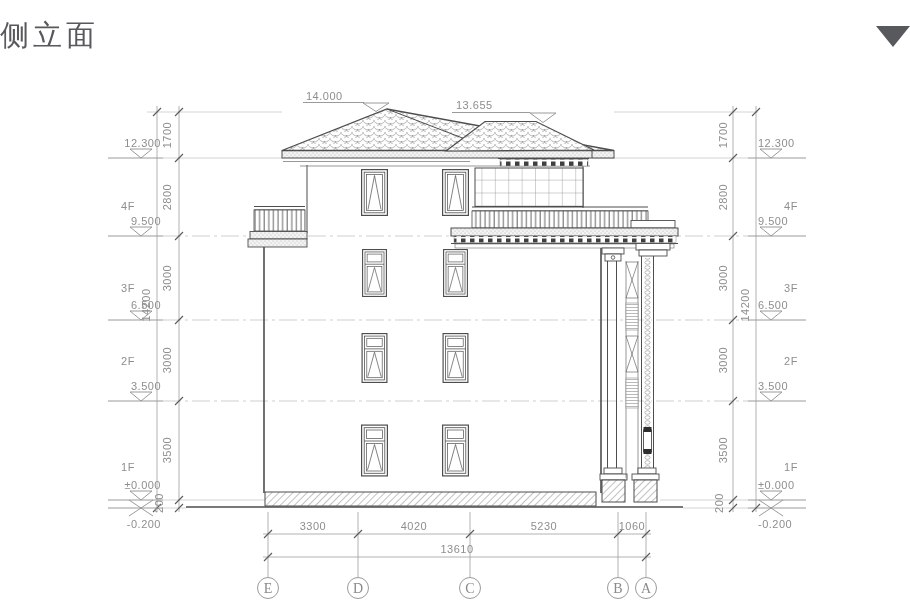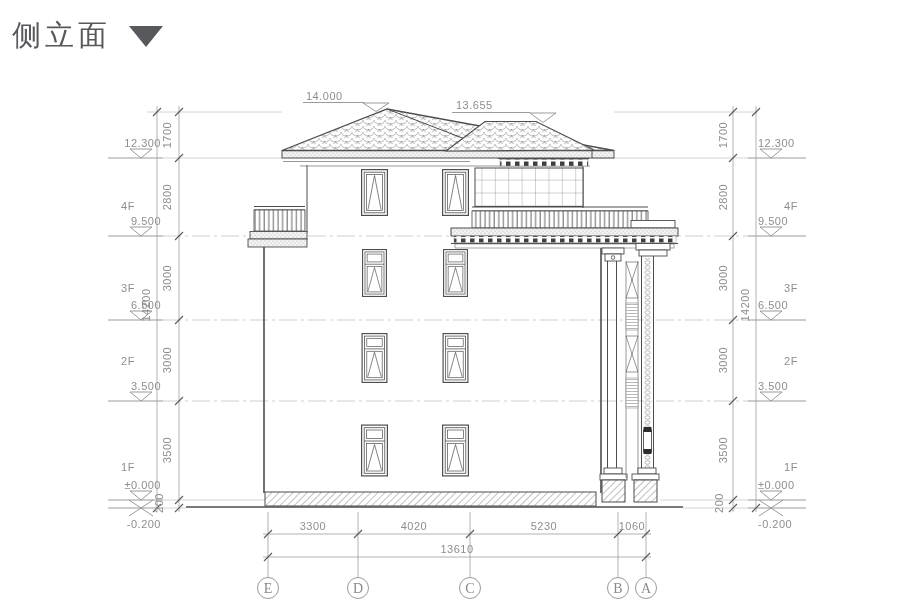--- a/index.html
+++ b/index.html
@@ -1,17 +1,17 @@
 <!DOCTYPE html>
 <html><head>
 <meta charset="utf-8">
 <style>
   html,body{margin:0;padding:0;background:#fff;width:910px;height:616px;overflow:hidden;}
   .stage{position:relative;width:910px;height:616px;background:#fff;font-family:"Liberation Sans","DejaVu Sans",sans-serif;}
-  .title-bar{position:absolute;top:16px;left:12px;right:0;display:flex;justify-content:flex-start;align-items:center;gap:18px;}
+  .title-bar{position:absolute;top:16px;left:0;right:0;display:flex;justify-content:space-between;align-items:center;gap:18px;}
   .title-text{font-size:29px;letter-spacing:4px;color:#58595c;font-weight:500;}
   .title-caret{width:0;height:0;border-left:17px solid transparent;border-right:17px solid transparent;border-top:21px solid #58595c;}
   svg{position:absolute;top:0;left:0;}
   svg text{font-family:"Liberation Sans","DejaVu Sans",sans-serif;font-size:11px;fill:#8e8e8e;letter-spacing:0.5px;}
   svg text.grid-letter{font-family:"Liberation Serif","DejaVu Serif",serif;font-size:14px;fill:#8a8a8a;letter-spacing:0;}
   .ln{stroke:#4d4d4d;stroke-width:1;fill:none;}
   .lnH{stroke:#4d4d4d;stroke-width:1.6;fill:none;}
   .lnT{stroke:#6b6b6b;stroke-width:0.7;fill:none;}
   .dim{stroke:#a0a0a0;stroke-width:0.8;fill:none;}
   .lvl{stroke:#c9c9c9;stroke-width:0.8;fill:none;}

